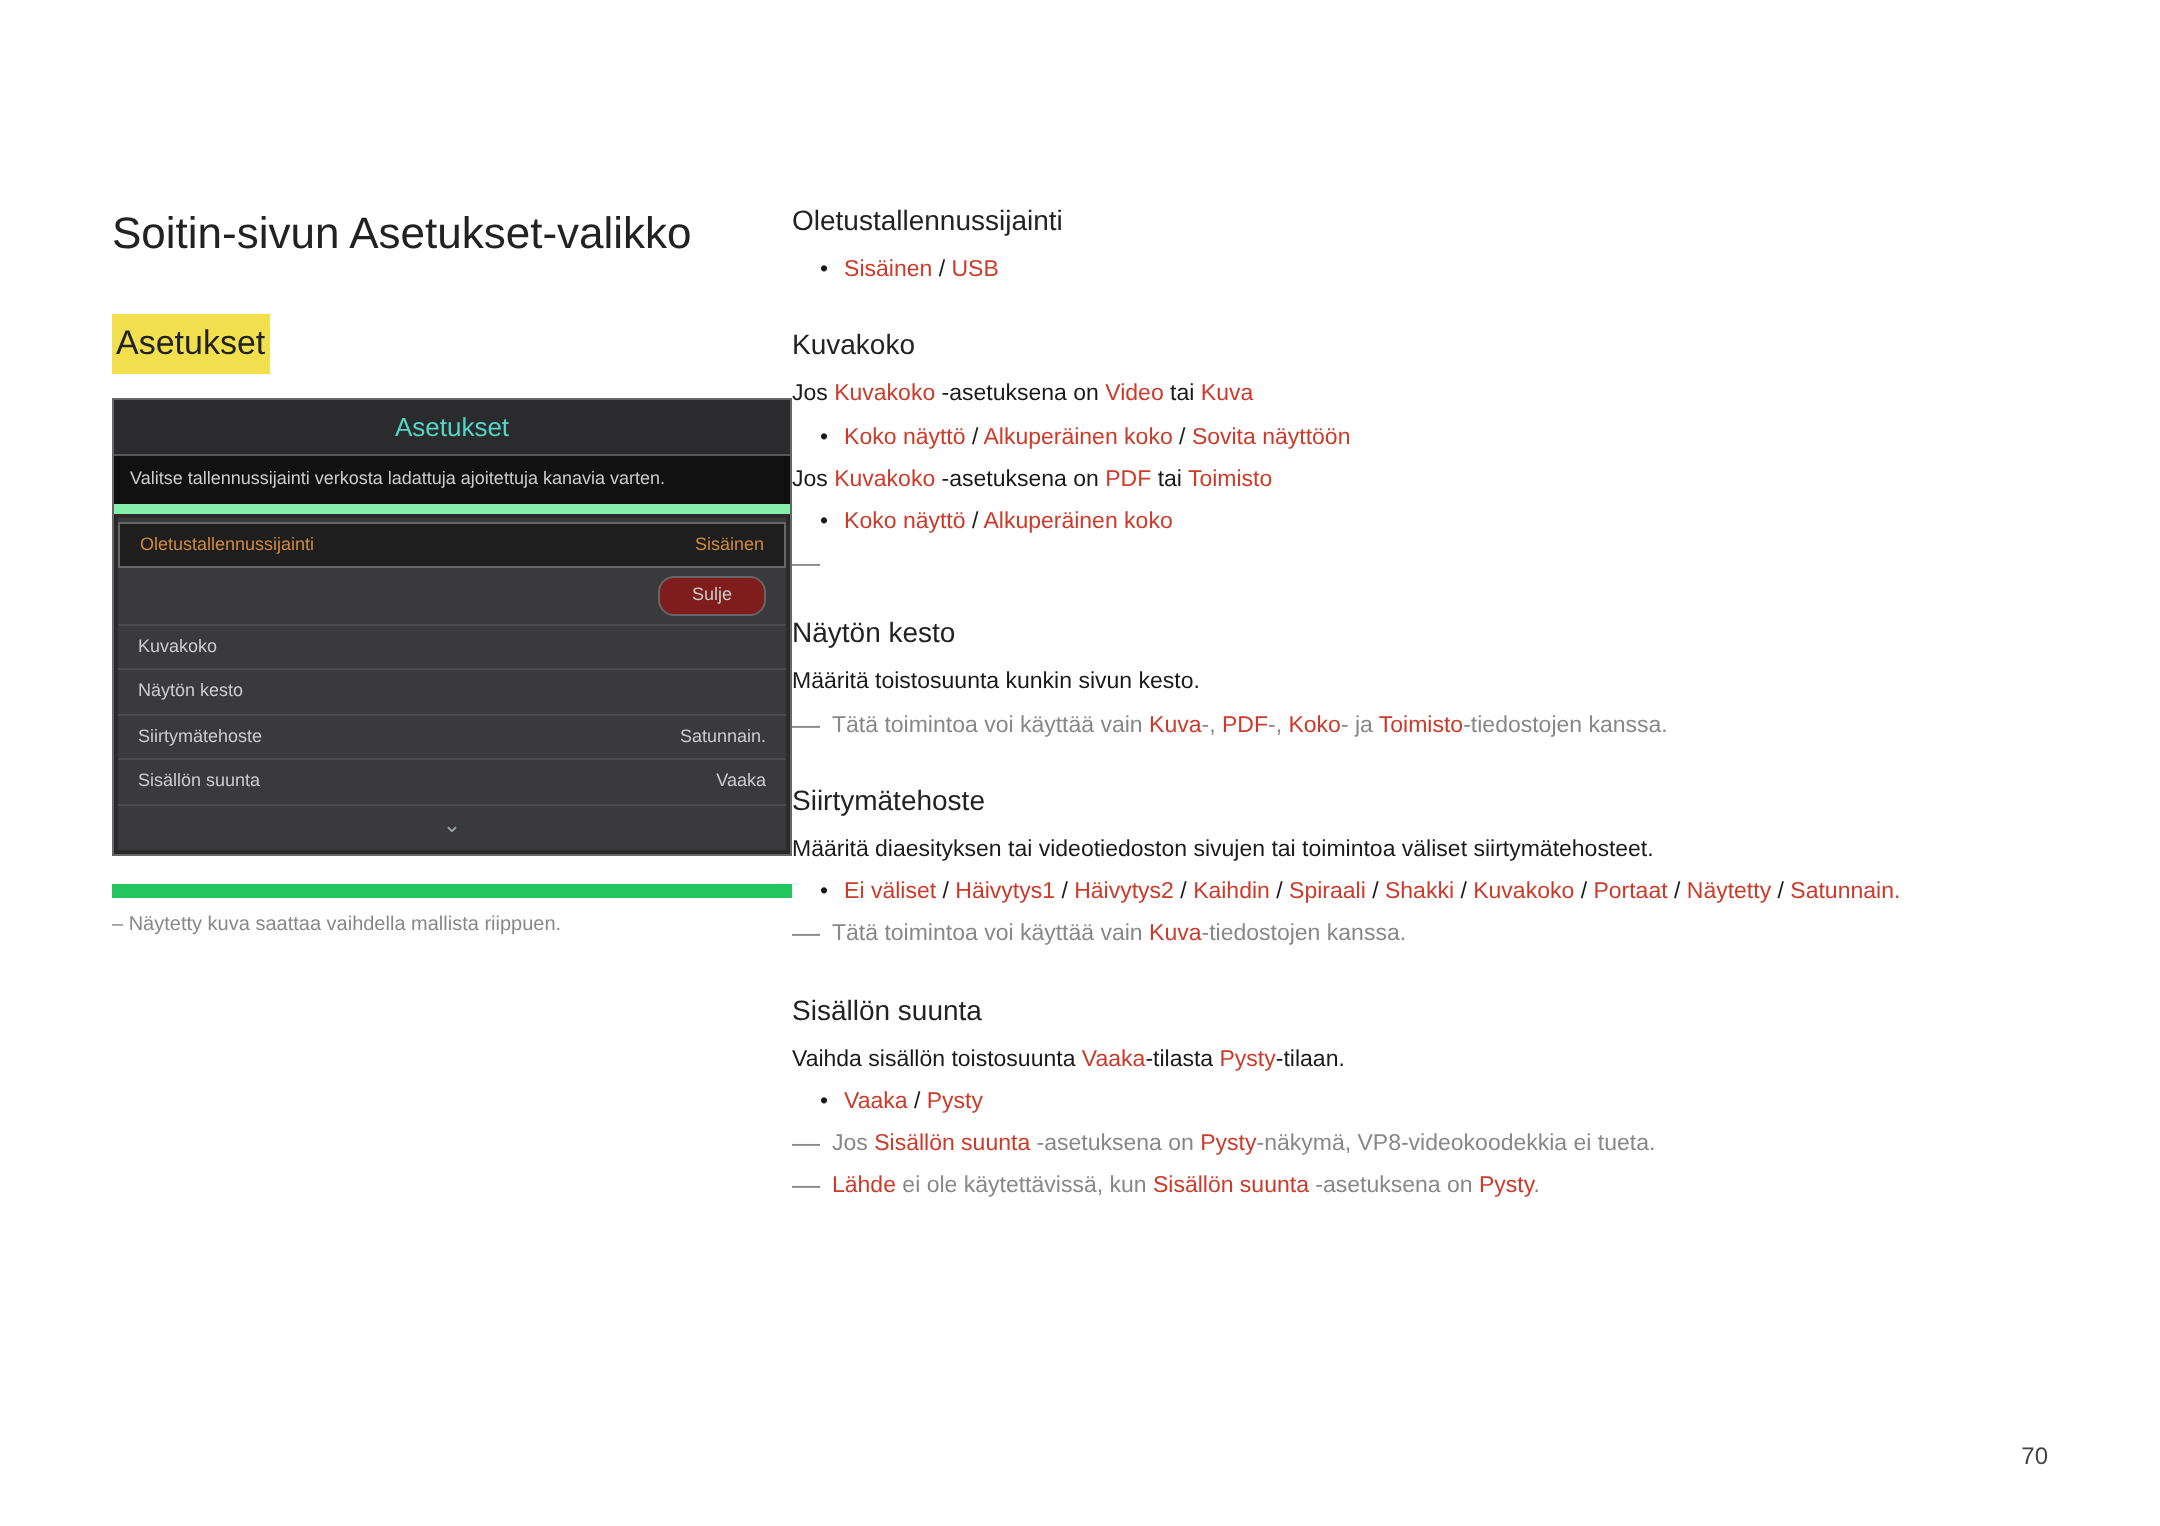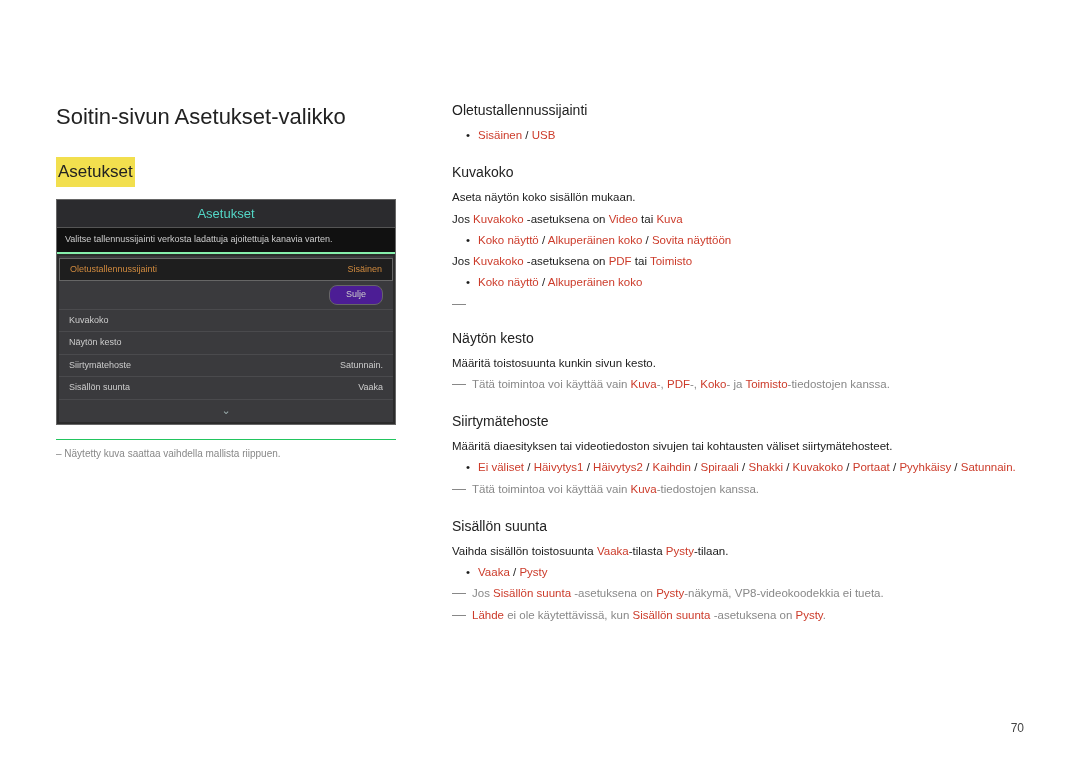--- a/index.html
+++ b/index.html
@@ -9,21 +9,20 @@
     color: #1a1a1a;
     width: 1080px;
     height: 763px;
     position: relative;
     font-size: 12px;
     line-height: 1.5;
   }
   .page {
     padding: 100px 56px 0 56px;
     display: flex;
-    gap: 56px;
   }
   .left-col { width: 340px; flex-shrink: 0; }
   .right-col { flex: 1; }
   h1 {
     font-size: 22px;
     font-weight: 400;
     color: #222;
     margin-bottom: 24px;
   }
   .section-title {
@@ -45,21 +44,21 @@
     color: #53d6c6;
     background: #2b2b2e;
     padding: 4px 0;
     font-size: 13px;
     border-bottom: 1px solid #555;
   }
   .panel-desc {
     color: #ccc;
     font-size: 9px;
     padding: 5px 8px;
-    border-bottom: 2px solid #86efac;
+    border-bottom: 5px solid #86efac;
     background: #111;
   }
   .panel-body {
     background: #3a3a3d;
     padding: 2px 0 0 0;
     position: relative;
     border: 2px solid #2b2b2b;
   }
   .panel-row {
     display: flex;
@@ -70,21 +69,21 @@
     padding: 4px 10px;
     border-bottom: 1px solid #4a4a4d;
   }
   .panel-row:last-child { border-bottom: none; }
   .panel-row.selected {
     background: #1e1e1e;
     color: #d08a3e;
     border: 1px solid #666;
   }
   .close-btn {
-    background: #4c1d95;
+    background: #7f1d1d;
     border: 1px solid #666;
     color: #ccc;
     font-size: 9px;
     padding: 2px 16px;
     border-radius: 8px;
   }
   .close-btn-wrap {
     display: flex;
     justify-content: flex-end;
     padding: 4px 10px 4px 0;
@@ -93,21 +92,21 @@
   .chevron-bar {
     text-align: center;
     color: #9aa;
     padding: 2px 0 4px 0;
     font-size: 11px;
   }
   .img-note {
     color: #888;
     font-size: 10px;
     margin-top: 14px;
-    border-top: 1px solid #22c55e;
+    border-top: 7px solid #22c55e;
     padding-top: 6px;
     width: 340px;
   }
   .subhead {
     font-size: 14px;
     font-weight: 400;
     color: #222;
     margin-bottom: 6px;
     margin-top: 18px;
   }
@@ -171,21 +170,20 @@
 
   <div class="right-col">
 
     <div class="subhead first">Oletustallennussijainti</div>
     <div class="bullet-row">
       <span class="bullet-dot">•</span>
       <span><span class="red">Sisäinen</span><span> / </span><span class="red">USB</span></span>
     </div>
 
     <div class="subhead">Kuvakoko</div>
-    <div class="body-text">Aseta näytön koko sisällön mukaan.</div>
     <div class="body-text">
       <span>Jos </span><span class="red">Kuvakoko</span><span> -asetuksena on </span><span class="red">Video</span><span> tai </span><span class="red">Kuva</span>
     </div>
     <div class="bullet-row">
       <span class="bullet-dot">•</span>
       <span><span class="red">Koko näyttö</span> / <span class="red">Alkuperäinen koko</span> / <span class="red">Sovita näyttöön</span></span>
     </div>
     <div class="body-text">
       <span>Jos </span><span class="red">Kuvakoko</span><span> -asetuksena on </span><span class="red">PDF</span><span> tai </span><span class="red">Toimisto</span>
     </div>
@@ -198,25 +196,25 @@
     </div>
 
     <div class="subhead">Näytön kesto</div>
     <div class="body-text">Määritä toistosuunta kunkin sivun kesto.</div>
     <div class="note-row">
       <span class="note-mark">―</span>
       <span><span>Tätä toimintoa voi käyttää vain </span><span class="red">Kuva</span><span>-, </span><span class="red">PDF</span><span>-, </span><span class="red">Koko</span><span>- ja </span><span class="red">Toimisto</span><span>-tiedostojen kanssa.</span></span>
     </div>
 
     <div class="subhead">Siirtymätehoste</div>
-    <div class="body-text">Määritä diaesityksen tai videotiedoston sivujen tai kohtausten väliset siirtymätehosteet.</div>
+    <div class="body-text">Määritä diaesityksen tai videotiedoston sivujen tai toimintoa väliset siirtymätehosteet.</div>
     <div class="bullet-row">
       <span class="bullet-dot">•</span>
       <span>
-        <span class="red">Ei väliset</span> / <span class="red">Häivytys1</span> / <span class="red">Häivytys2</span> / <span class="red">Kaihdin</span> / <span class="red">Spiraali</span> / <span class="red">Shakki</span> / <span class="red">Kuvakoko</span> / <span class="red">Portaat</span> / <span class="red">Pyyhkäisy</span> / <span class="red">Satunnain.</span>
+        <span class="red">Ei väliset</span> / <span class="red">Häivytys1</span> / <span class="red">Häivytys2</span> / <span class="red">Kaihdin</span> / <span class="red">Spiraali</span> / <span class="red">Shakki</span> / <span class="red">Kuvakoko</span> / <span class="red">Portaat</span> / <span class="red">Näytetty</span> / <span class="red">Satunnain.</span>
       </span>
     </div>
     <div class="note-row">
       <span class="note-mark">―</span>
       <span><span>Tätä toimintoa voi käyttää vain </span><span class="red">Kuva</span><span>-tiedostojen kanssa.</span></span>
     </div>
 
     <div class="subhead">Sisällön suunta</div>
     <div class="body-text">
       <span>Vaihda sisällön toistosuunta </span><span class="red">Vaaka</span><span>-tilasta </span><span class="red">Pysty</span><span>-tilaan.</span>

